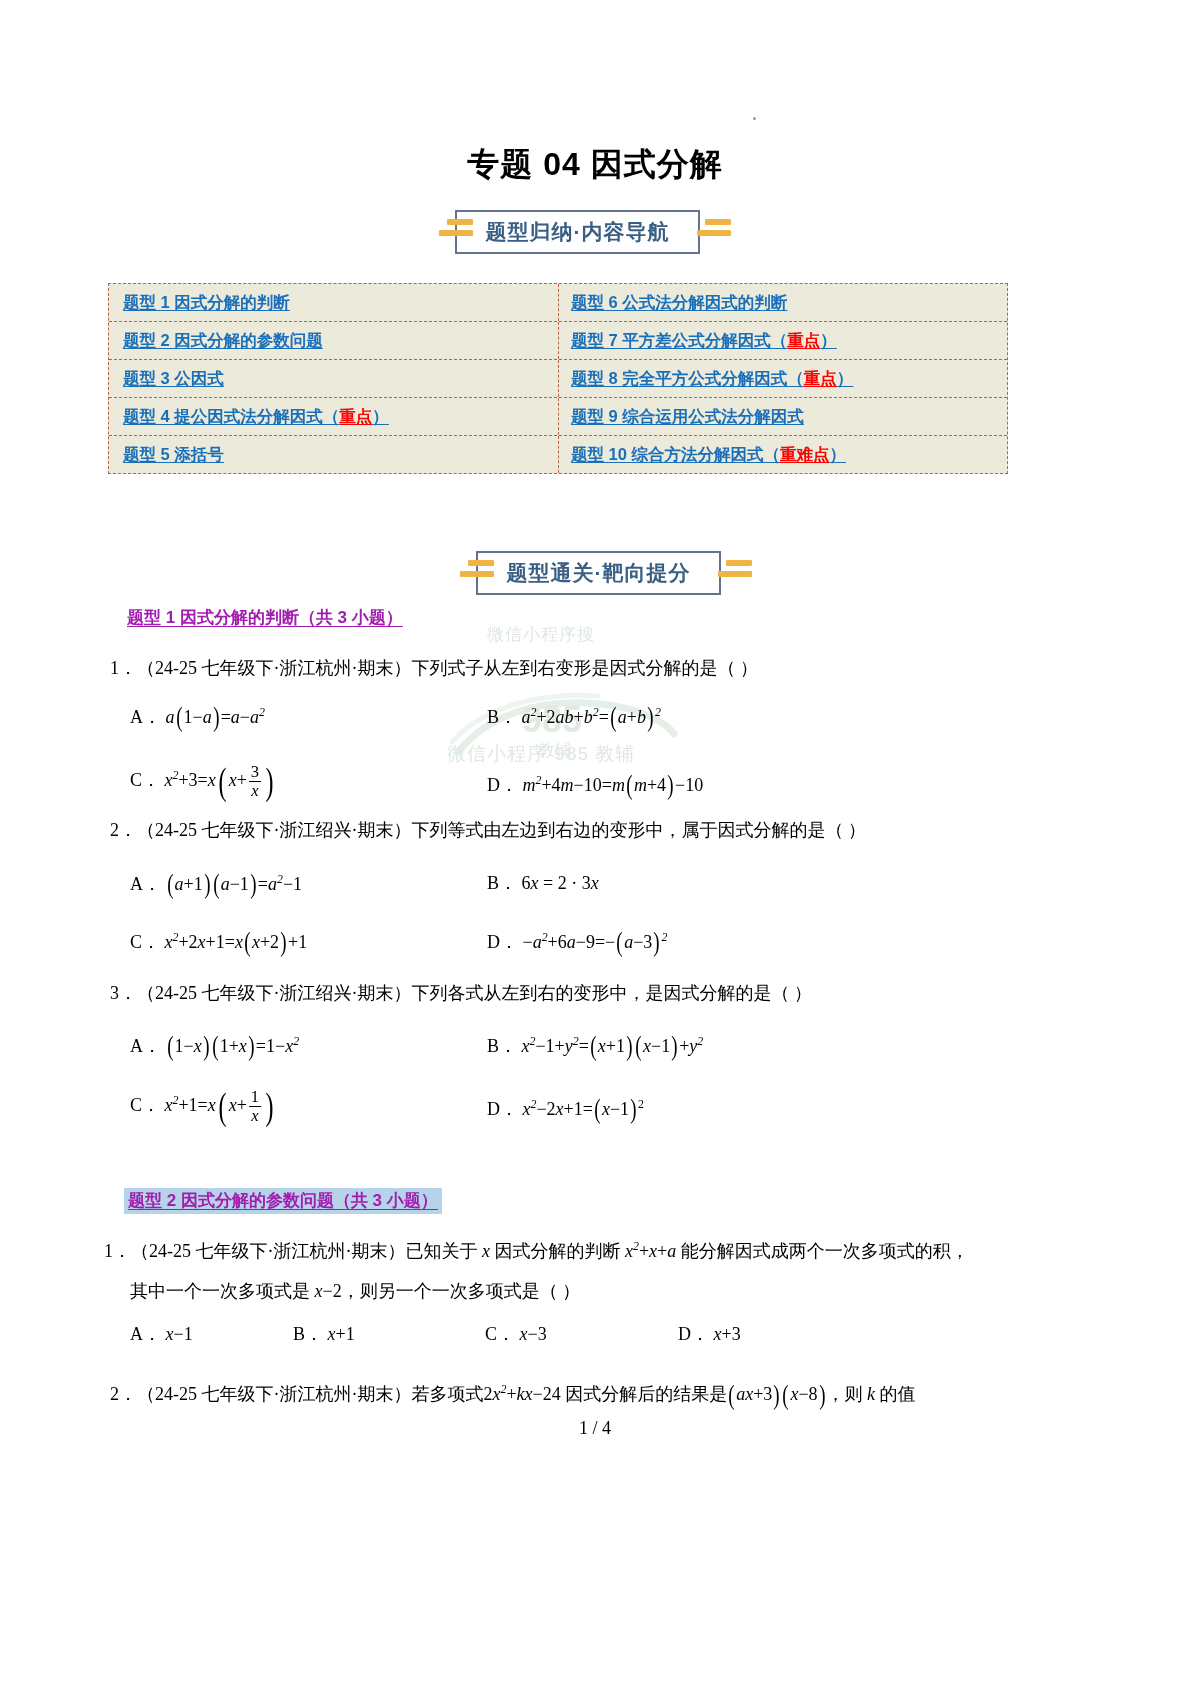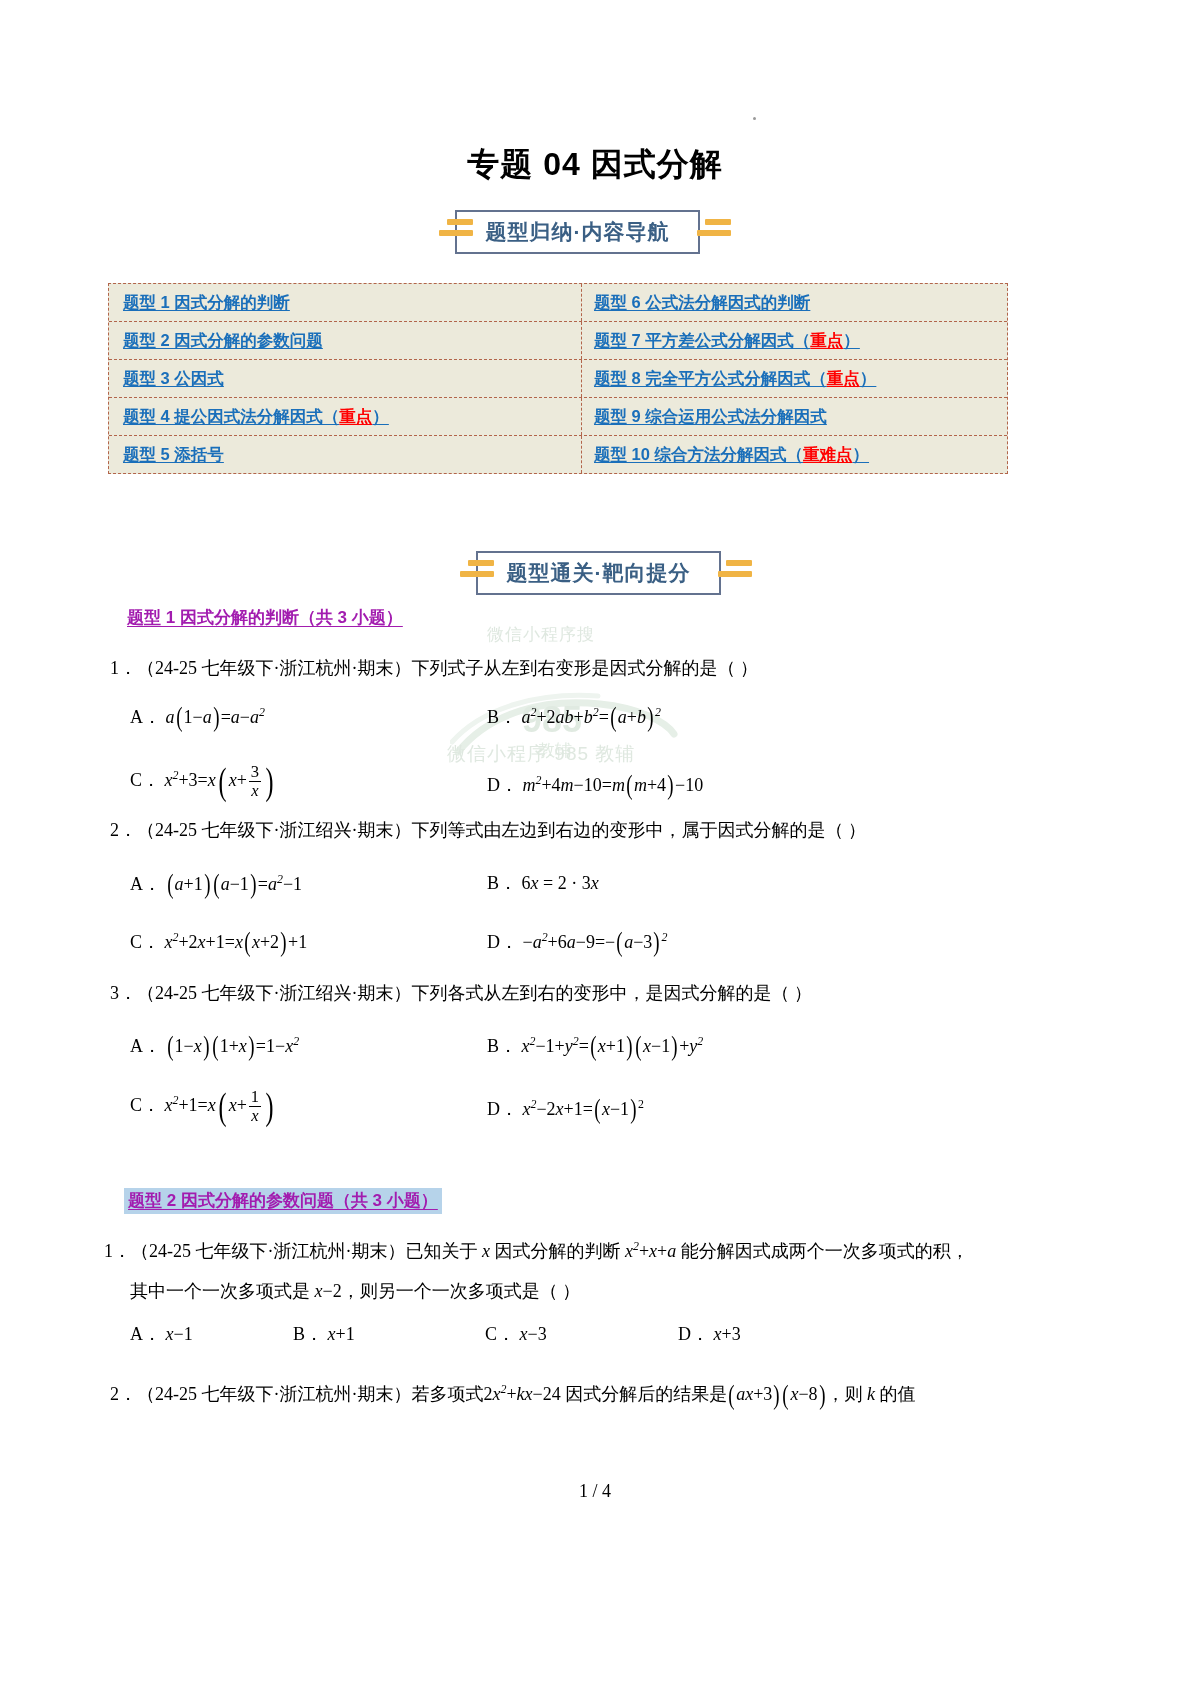--- a/index.html
+++ b/index.html
@@ -83,21 +83,20 @@
     width:900px;
     background:#eceadb;
     border:1px dashed #b2654b;
     box-sizing:border-box;
     z-index:2;
   }
   .idx-row{
     display:flex;
     border-bottom:1px dashed #b2654b;
     height:37px;
-    gap:23px;
   }
   .idx-row:last-child{border-bottom:none;}
   .idx-cell{
     flex:0 0 50%;
     display:flex;align-items:center;
     padding-left:14px;
     box-sizing:border-box;
     font-family:"Liberation Sans","DejaVu Sans",sans-serif;
     font-weight:bold;
     font-size:16.5px;
@@ -175,21 +174,21 @@
     vertical-align:middle;
     font-style:normal;
     transform:scaleX(0.7);
     position:relative;
     top:-1px;
   }
 
   
   .footer{
     position:absolute;
-    left:0;top:1481px;width:1190px;
+    left:0;top:1418px;width:1190px;
     text-align:center;
     font-family:"Liberation Serif","DejaVu Serif",serif;
     font-size:18px;
     z-index:3;
   }
 </style>
 </head>
 <body>
 
 <div class="page">

